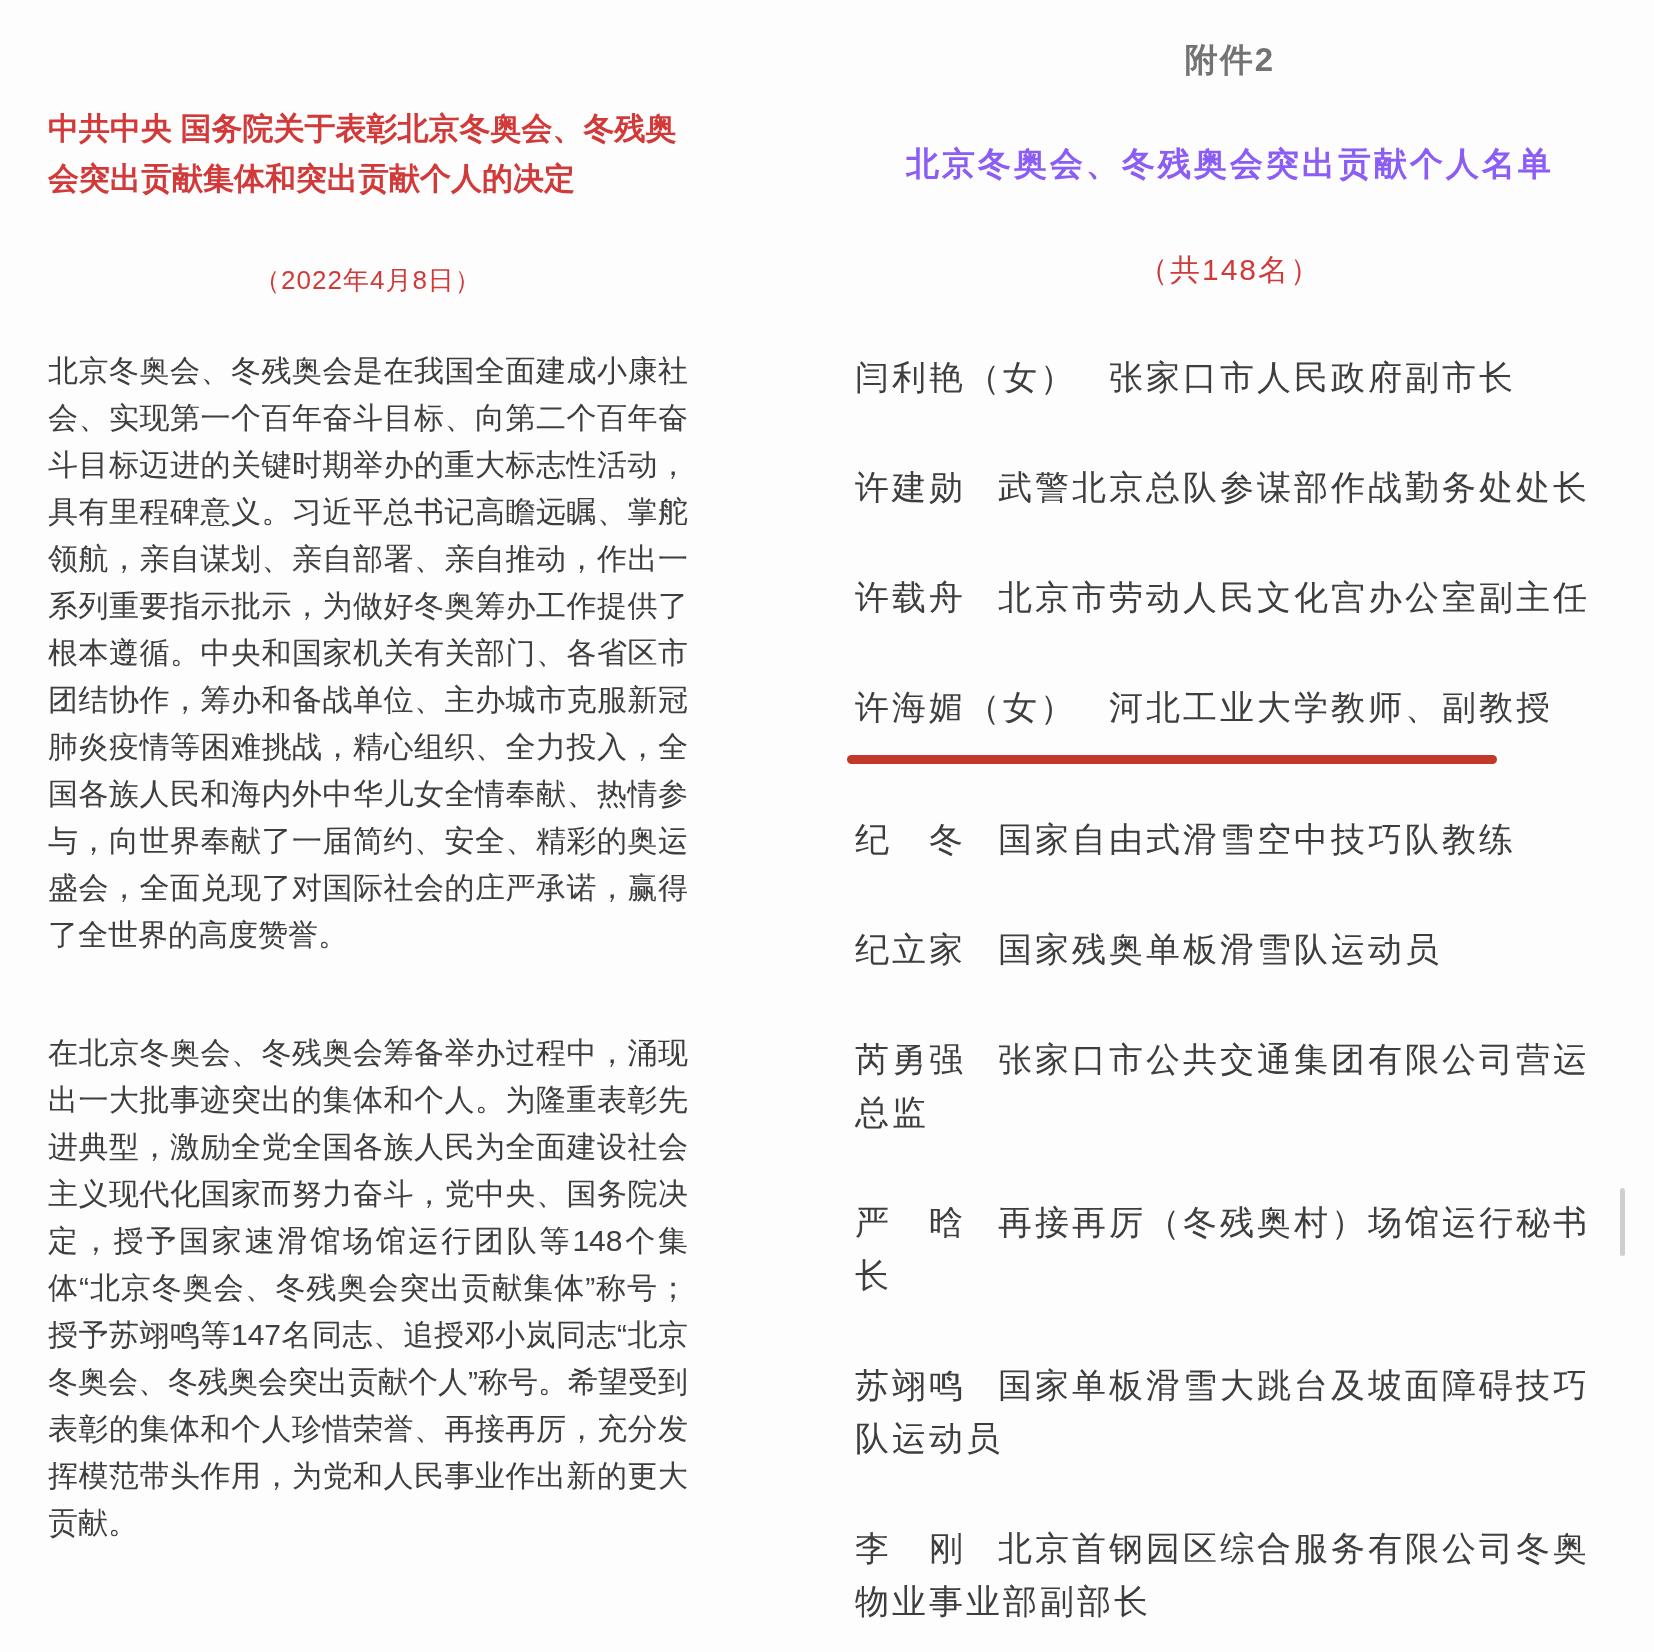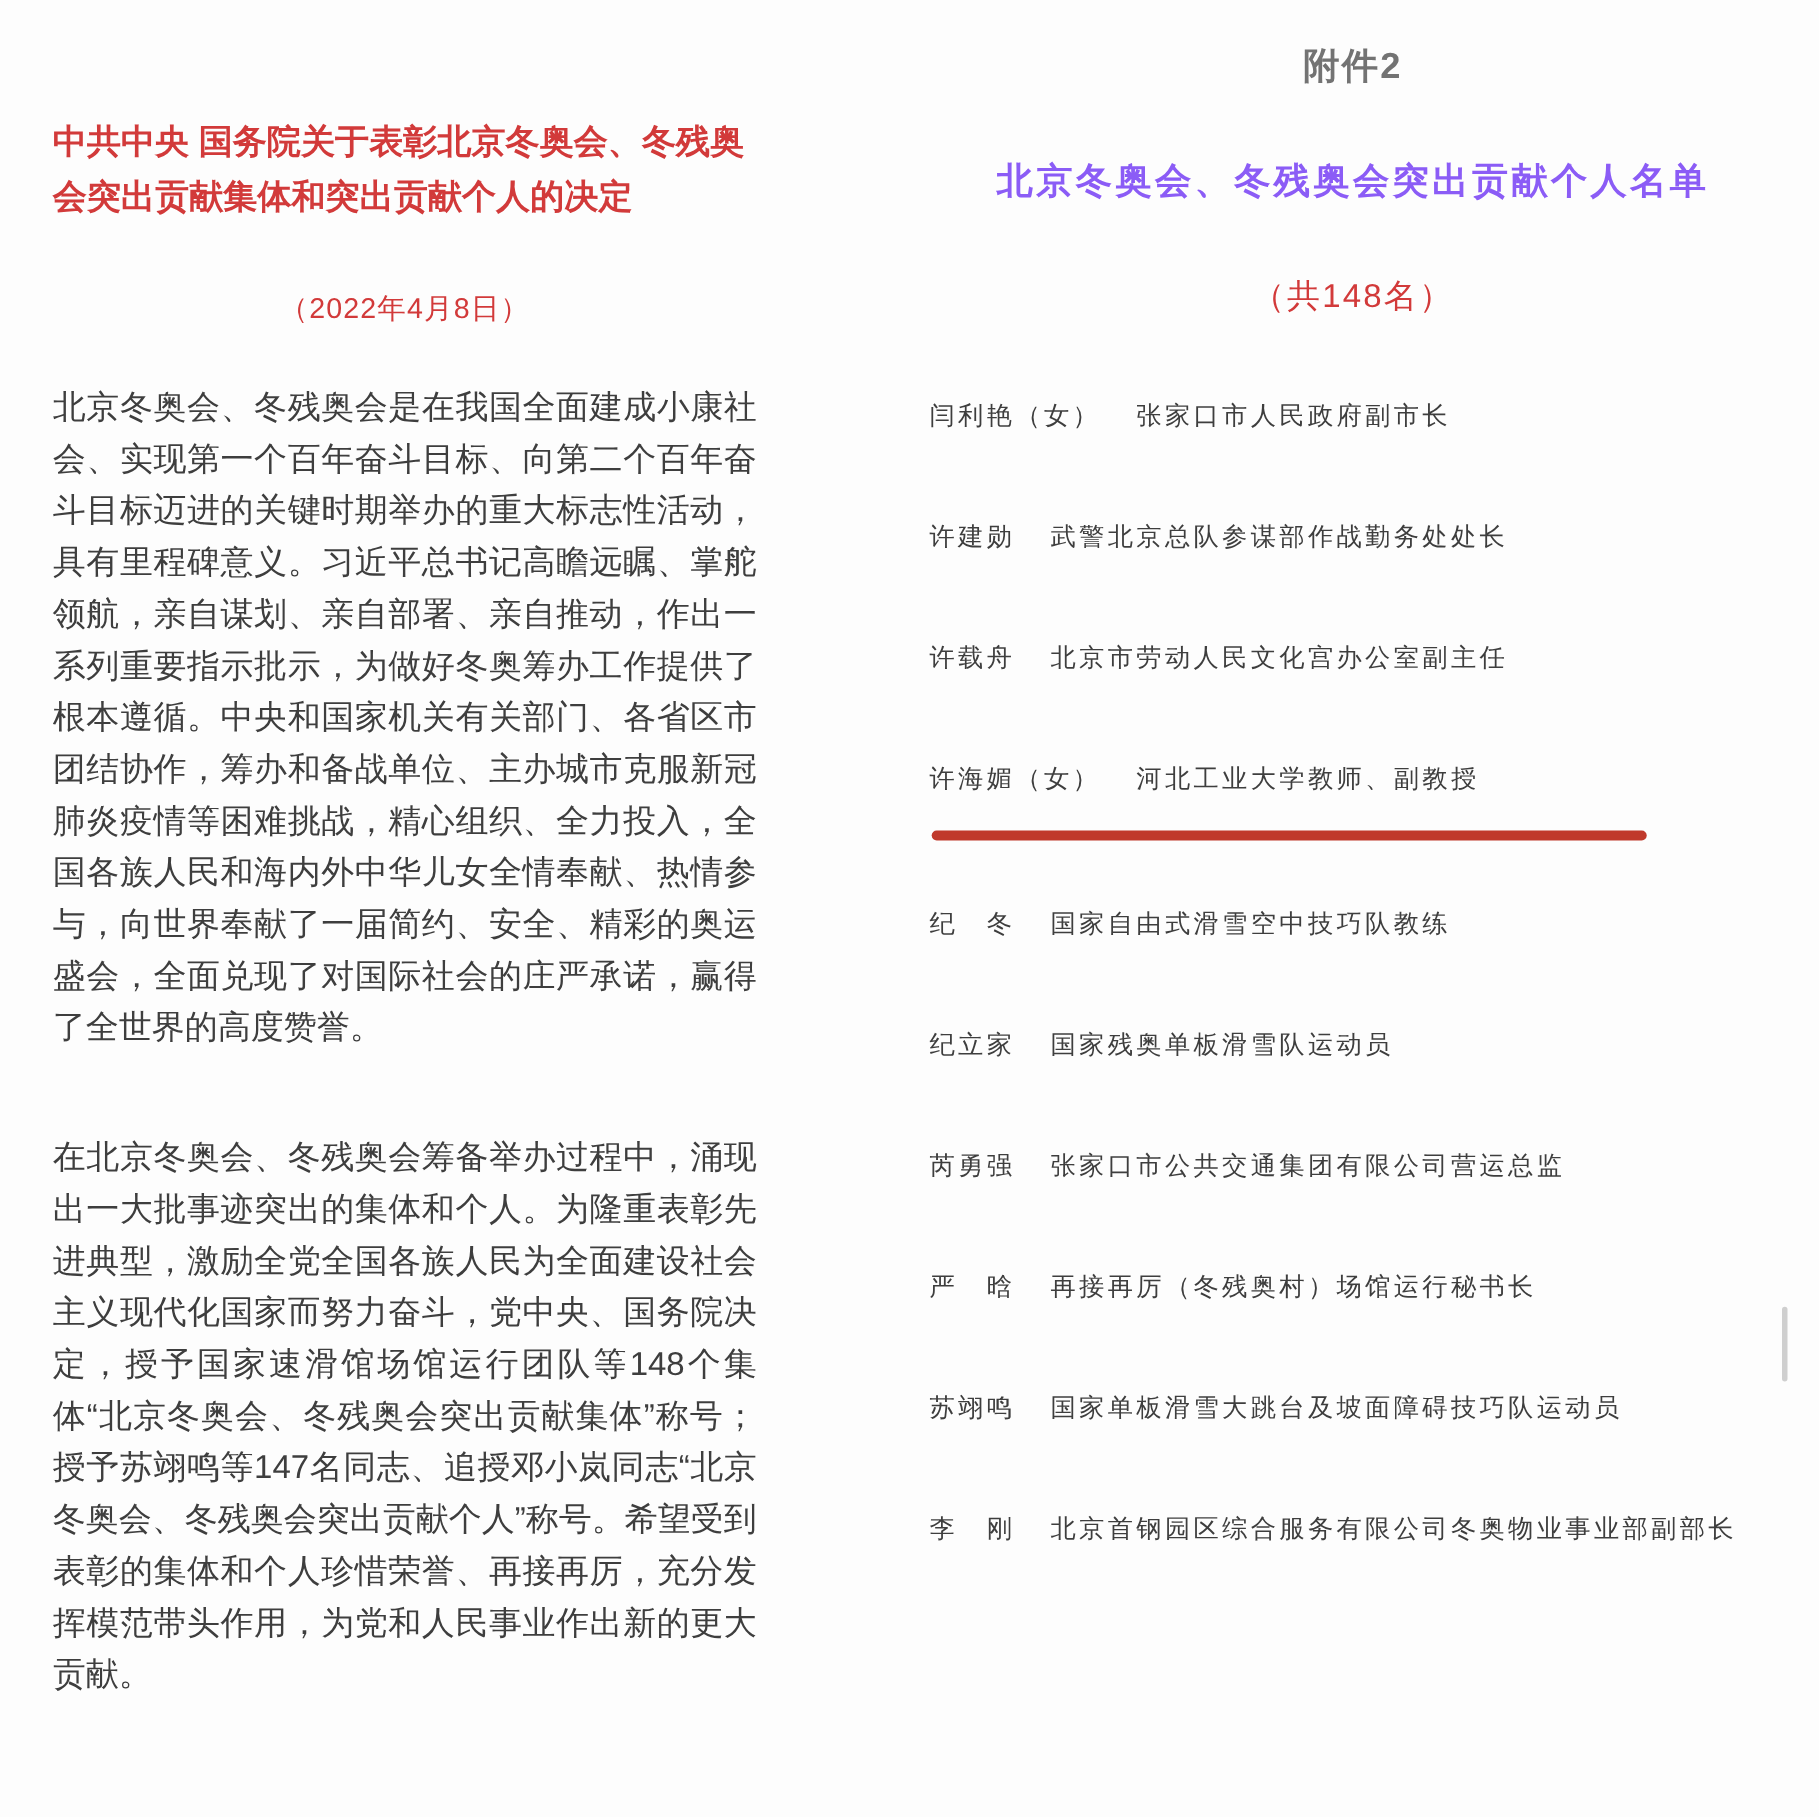--- a/index.html
+++ b/index.html
@@ -77,25 +77,26 @@
   .att-count {
     margin-top: 61px;
     font-size: 30px;
     line-height: 44px;
     color: #d23a3a;
     text-align: center;
     letter-spacing: 2px;
   }
   .honor-list { margin-top: 59px; }
   .entry {
-    font-size: 23px;
+    font-size: 34px;
     line-height: 53px;
     color: #3e3e3e;
     letter-spacing: 3px;
     margin-bottom: 57px;
+    margin-left: 10px;
   }
   .entry .name {
     display: inline-block;
     margin-right: 32px;
   }
   .entry.underlined { margin-bottom: 0; }
   .red-underline {
     width: 650px;
     height: 9px;
     margin: 21px 0 49px 2px;

